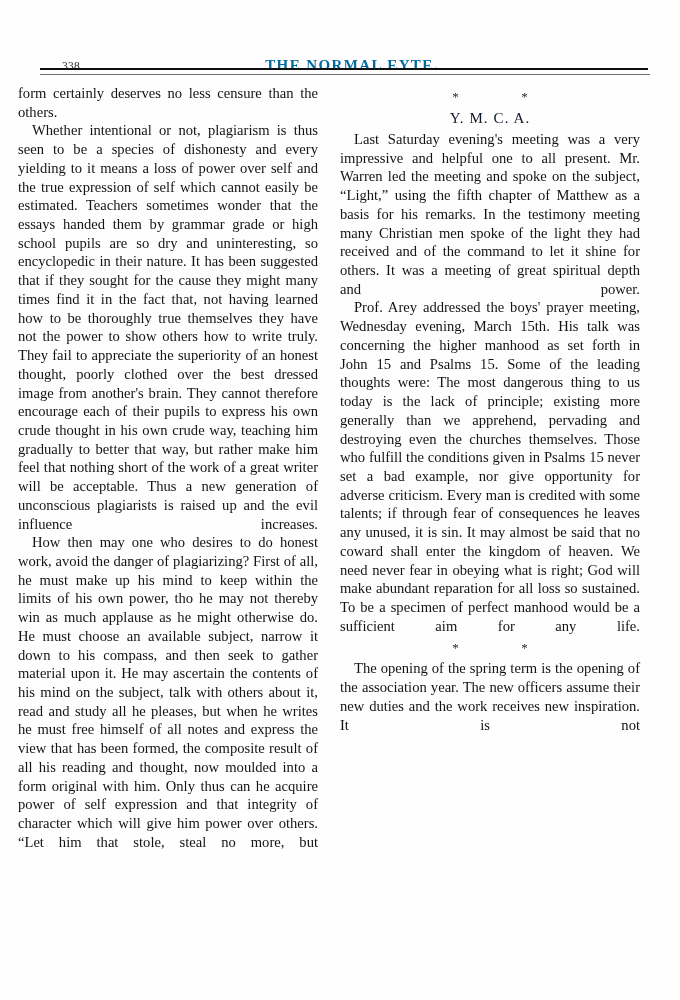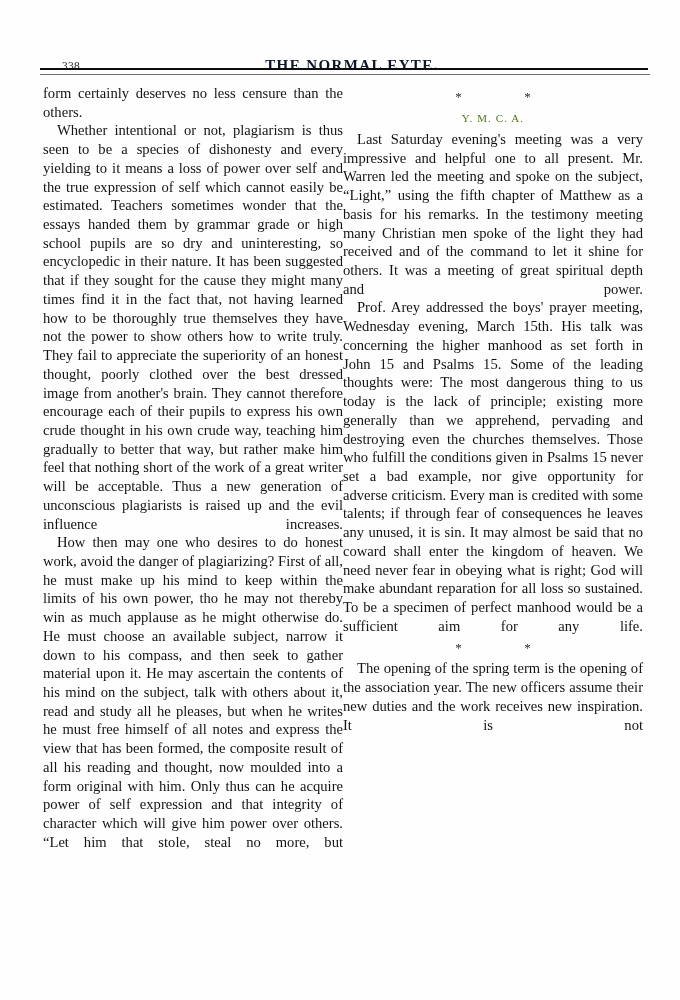--- a/index.html
+++ b/index.html
@@ -42,21 +42,21 @@
   }
   .running-title {
     position: absolute;
     left: 0;
     right: 0;
     top: 0;
     text-align: center;
     font-size: 15px;
     font-weight: bold;
     letter-spacing: 1.4px;
-    color: #0f172a;
+    color: #0369a1;
   }
   .rule-thick {
     position: absolute;
     left: 40px;
     right: 32px;
     top: 68px;
     height: 2.4px;
     background: #0d0d0d;
   }
   .rule-thin {
@@ -65,23 +65,24 @@
     right: 30px;
     top: 73.5px;
     height: 1.1px;
     background: #6e6e6e;
   }
 
   
   .columns {
     position: absolute;
     top: 84px;
-    left: 43px;
+    left: 18px;
     width: 622px;
     display: flex;
+    gap: 22px;
   }
   .col {
     width: 300px;
   }
 
   p.para {
     margin: 0;
     font-size: 14.6px;
     line-height: 18.72px;
     text-align: justify;
@@ -103,25 +104,25 @@
     text-align: center;
     font-size: 13px;
     line-height: 19px;
     letter-spacing: 30px;
     padding-left: 30px;
     margin: 3px 0 2px 0;
     color: #2b2b2b;
   }
   .section-head {
     text-align: center;
-    font-size: 11px;
+    font-size: 15px;
     line-height: 21px;
     letter-spacing: 1.1px;
     margin: 0 0 1px 0;
-    color: #4d7c0f;
+    color: #0f172a;
   }
 </style>
 </head>
 <body>
 
 <div class="page">
 
   <div class="masthead">
     <span class="folio">338</span>
     <span class="running-title">THE NORMAL EYTE.</span>

